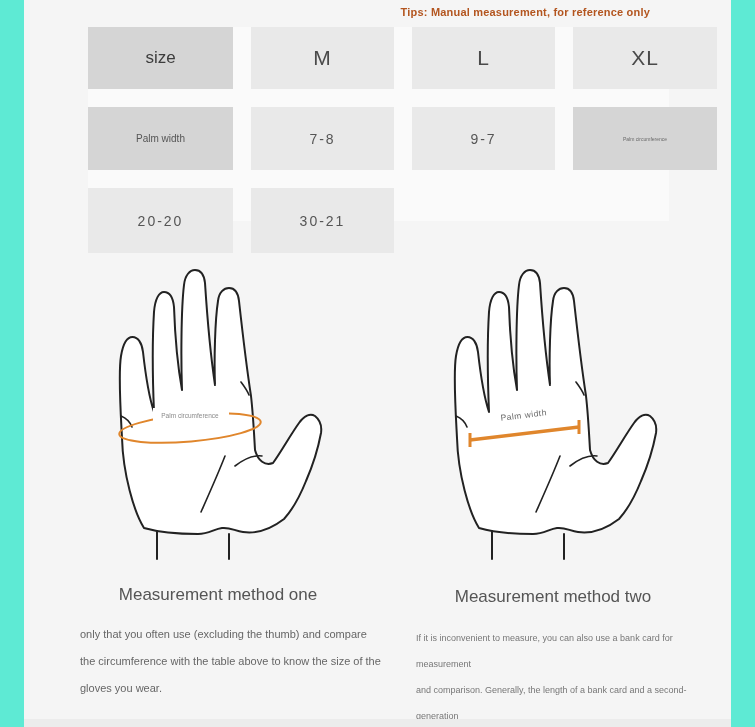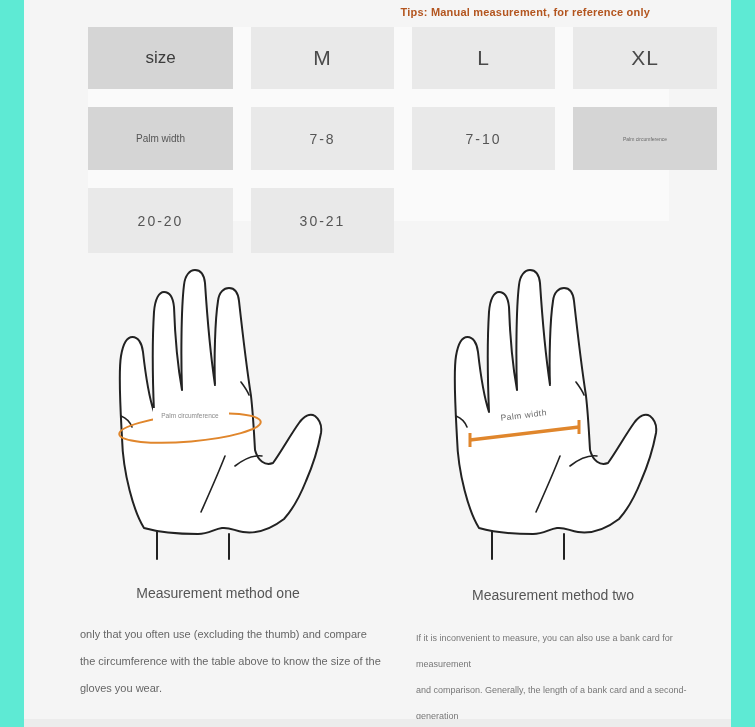--- a/index.html
+++ b/index.html
@@ -36,21 +36,21 @@
   .cell.value     { font-size:14px; color:#555; letter-spacing:2px; }
   .cell.rowlabel  { font-size:10px; color:#555; }
   .cell.rowlabel-tiny { font-size:5px; color:#6a6a6a; }
   
   .hand { position:absolute; width:235px; height:295px; }
   .hand.left  { left:101px; top:266px; }
   .hand.right { left:436px; top:266px; }
   
   .caption {
     position:absolute; width:260px; text-align:center;
-    font-size:14px; color:#555;
+    font-size:17px; color:#555;
   }
   .caption.one { left:88px;  top:585px; }
   .caption.two { left:423px; top:587px; }
   .para-left {
     position:absolute; left:80px; top:621px; width:305px;
     font-size:11px; color:#666; line-height:27px;
   }
   .para-right {
     position:absolute; left:416px; top:625px; width:312px;
     font-size:9px; color:#777; line-height:26px;
@@ -65,21 +65,21 @@
   <div class="tip">Tips: Manual measurement, for reference only</div>
 
   <div class="size-table">
     <div class="cell col0 size-head">size</div>
     <div class="cell size-col">M</div>
     <div class="cell size-col">L</div>
     <div class="cell size-col">XL</div>
 
     <div class="cell col0 rowlabel">Palm width</div>
     <div class="cell value">7-8</div>
-    <div class="cell value">7-10</div>
+    <div class="cell value">9-7</div>
 
     <div class="cell col0 rowlabel-tiny">Palm circumference</div>
     <div class="cell value">20-20</div>
     <div class="cell value">30-21</div>
   </div>
 
   <svg class="hand left" viewBox="0 0 235 295">
     <g fill="#ffffff" stroke="#222222" stroke-width="2" stroke-linecap="round" stroke-linejoin="round">
       <path d="
         M 43 262

